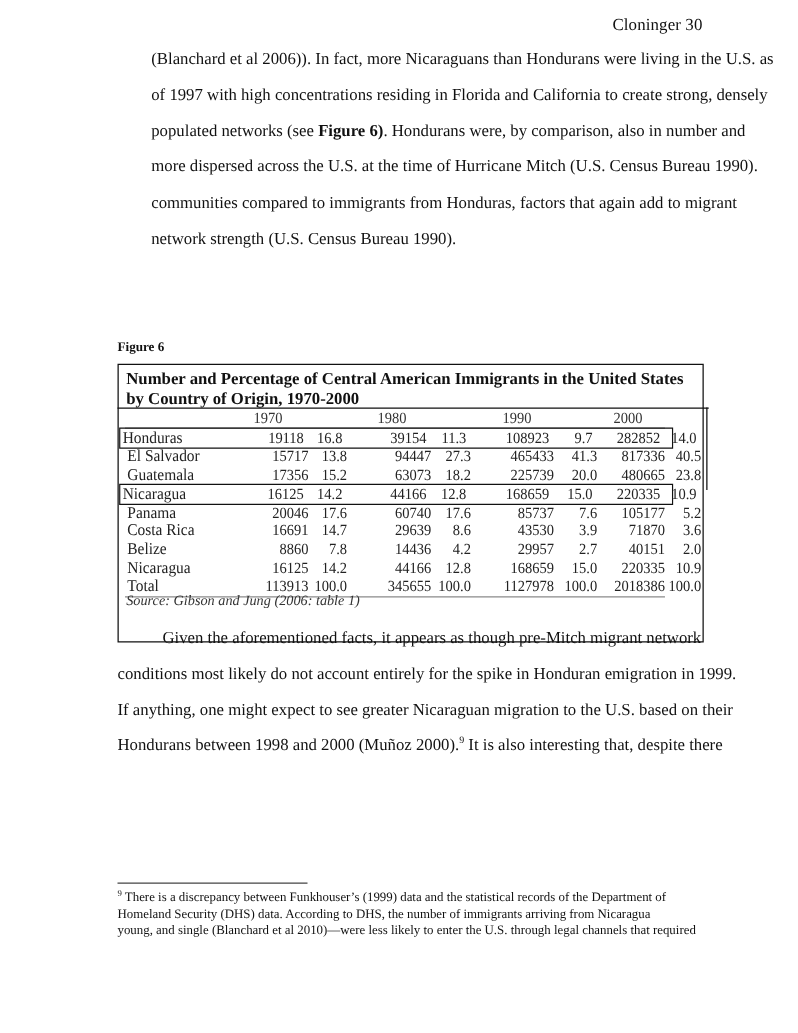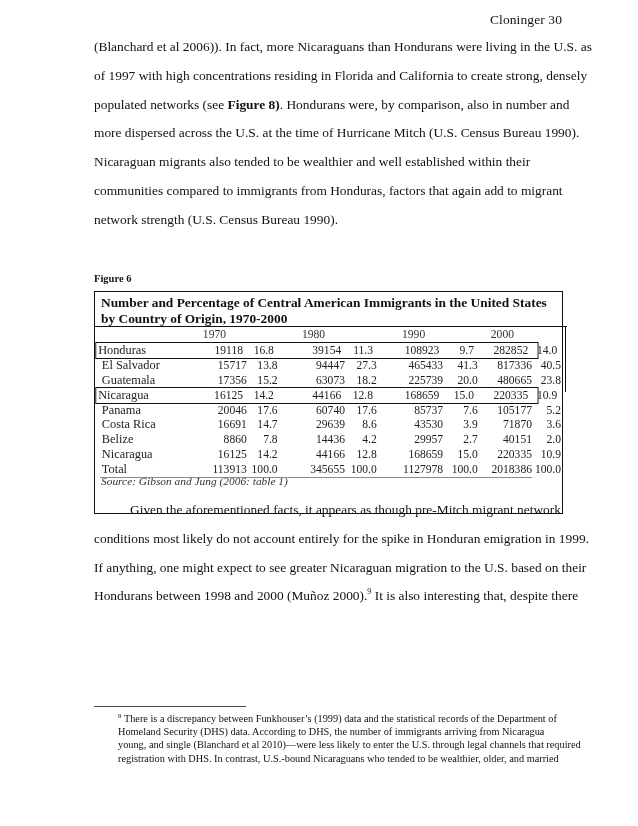--- a/index.html
+++ b/index.html
@@ -1,20 +1,20 @@
 <!DOCTYPE html>
 <html><head>
 <meta charset="utf-8">
 <style>
   html, body { margin: 0; padding: 0; background: #ffffff; }
   body { width: 638px; height: 826px; position: relative; overflow: hidden;
          font-family: "Liberation Serif", "DejaVu Serif", serif; color: #111; }
   .header { position: absolute; top: 12px; right: 76px; font-size: 13.5px; letter-spacing: 0.1px; }
   .body-text { position: absolute; left: 94px; width: 480px; font-size: 13.4px; line-height: 28.8px; }
-  .p1 { top: 33px; }
+  .p1 { top: 33px; margin-left: 27px; }
   .p1 .line, .p2 .line { display: block; white-space: nowrap; }
   .fig-label { position: absolute; left: 94px; top: 273px; font-size: 10.5px; font-weight: bold; }
   .fig-box { position: absolute; left: 94px; top: 291px; width: 467px; height: 221px; border: 1.3px solid #111; background:#fff; }
   .fig-title { position: absolute; left: 6px; top: 3px; font-size: 13.4px; font-weight: bold; line-height: 16px; width: 456px; }
   .title-rule { position: absolute; left: -1px; top: 34px; width: 473px; height: 0; border-top: 1.3px solid #111; }
   .tbl-right-edge { position: absolute; left: 470px; top: 34px; width: 0; height: 66px; border-left: 1.3px solid #111; }
   .tbl { position: absolute; left: 5px; top: 35px; width: 462px; font-size: 12.6px;
          font-family: "Liberation Serif", "DejaVu Serif", serif; color: #222; }
   .year-row { position: relative; height: 15px; border-bottom: 1.5px solid #9a9a9a; }
   .year { position: absolute; top: 0; font-size: 12.4px; color: #333; }
@@ -23,34 +23,33 @@
   .row .country { left: 2px; font-size: 13.2px; }
   .row .num { text-align: right; }
   .hl { outline: 1.4px solid #111; outline-offset: 0px; margin-left: -4px; margin-right: -6px; padding-left: 4px; padding-right: 6px; }
   .total-rule { border-bottom: 1.3px solid #8a8a8a; }
   .source { position: absolute; left: 6px; top: 183px; font-size: 11.4px; font-style: italic; color: #333; }
   .p2 { top: 496px; }
   .indent { padding-left: 36px; }
   sup { font-size: 8px; vertical-align: 6px; line-height: 0; }
   .fn-rule { position: absolute; left: 94px; top: 706px; width: 152px; border-top: 1px solid #444; }
   .footnote { position: absolute; left: 94px; top: 712px; width: 470px; font-size: 10.3px; line-height: 13.2px; }
-  .footnote .line { display:block; white-space: nowrap; margin-left: 24px; }
+  .footnote .line { display:block; white-space: nowrap; }
   .footnote sup { font-size: 7px; vertical-align: 4px; }
 </style>
 </head>
 <body>
 
 <div class="header">Cloninger  30</div>
 
 <div class="body-text p1">
   <span class="line">(Blanchard et al 2006)). In fact, more Nicaraguans than Hondurans were living in the U.S. as</span>
   <span class="line">of 1997 with high concentrations residing in Florida and California to create strong, densely</span>
-  <span class="line"><span>populated networks (see </span><b>Figure 8)</b><span>. Hondurans were, by comparison, also in number and</span></span>
+  <span class="line"><span>populated networks (see </span><b>Figure 6)</b><span>. Hondurans were, by comparison, also in number and</span></span>
   <span class="line">more dispersed across the U.S. at the time of Hurricane Mitch (U.S. Census Bureau 1990).</span>
-  <span class="line">Nicaraguan migrants also tended to be wealthier and well established within their</span>
   <span class="line">communities compared to immigrants from Honduras, factors that again add to migrant</span>
   <span class="line">network strength (U.S. Census Bureau 1990).</span>
 </div>
 
 <div class="fig-label">Figure 6</div>
 
 <div class="fig-box">
   <div class="fig-title">Number and Percentage of Central American Immigrants in the United States by Country of Origin, 1970-2000</div>
   <div class="title-rule"></div>
   <div class="tbl-right-edge"></div>
@@ -173,20 +172,19 @@
   <span class="line">conditions most likely do not account entirely for the spike in Honduran emigration in 1999.</span>
   <span class="line">If anything, one might expect to see greater Nicaraguan migration to the U.S. based on their</span>
   <span class="line"><span>Hondurans between 1998 and 2000 (Muñoz 2000).</span><sup>9</sup><span> It is also interesting that, despite there</span></span>
 </div>
 
 <div class="fn-rule"></div>
 <div class="footnote">
   <span class="line"><sup>9</sup><span> There is a discrepancy between Funkhouser’s (1999) data and the statistical records of the Department of</span></span>
   <span class="line">Homeland Security (DHS) data. According to DHS, the number of immigrants arriving from Nicaragua</span>
   <span class="line">young, and single (Blanchard et al 2010)—were less likely to enter the U.S. through legal channels that required</span>
-  <span class="line">registration with DHS. In contrast, U.S.-bound Nicaraguans who tended to be wealthier, older, and married</span>
 </div>
 
 <style>
   
   .tbl .row .num { font-size: 12.4px; }
   .tbl { transform-origin: 0 0; transform: scaleX(0.935); }
 </style>
 
 </body></html>

